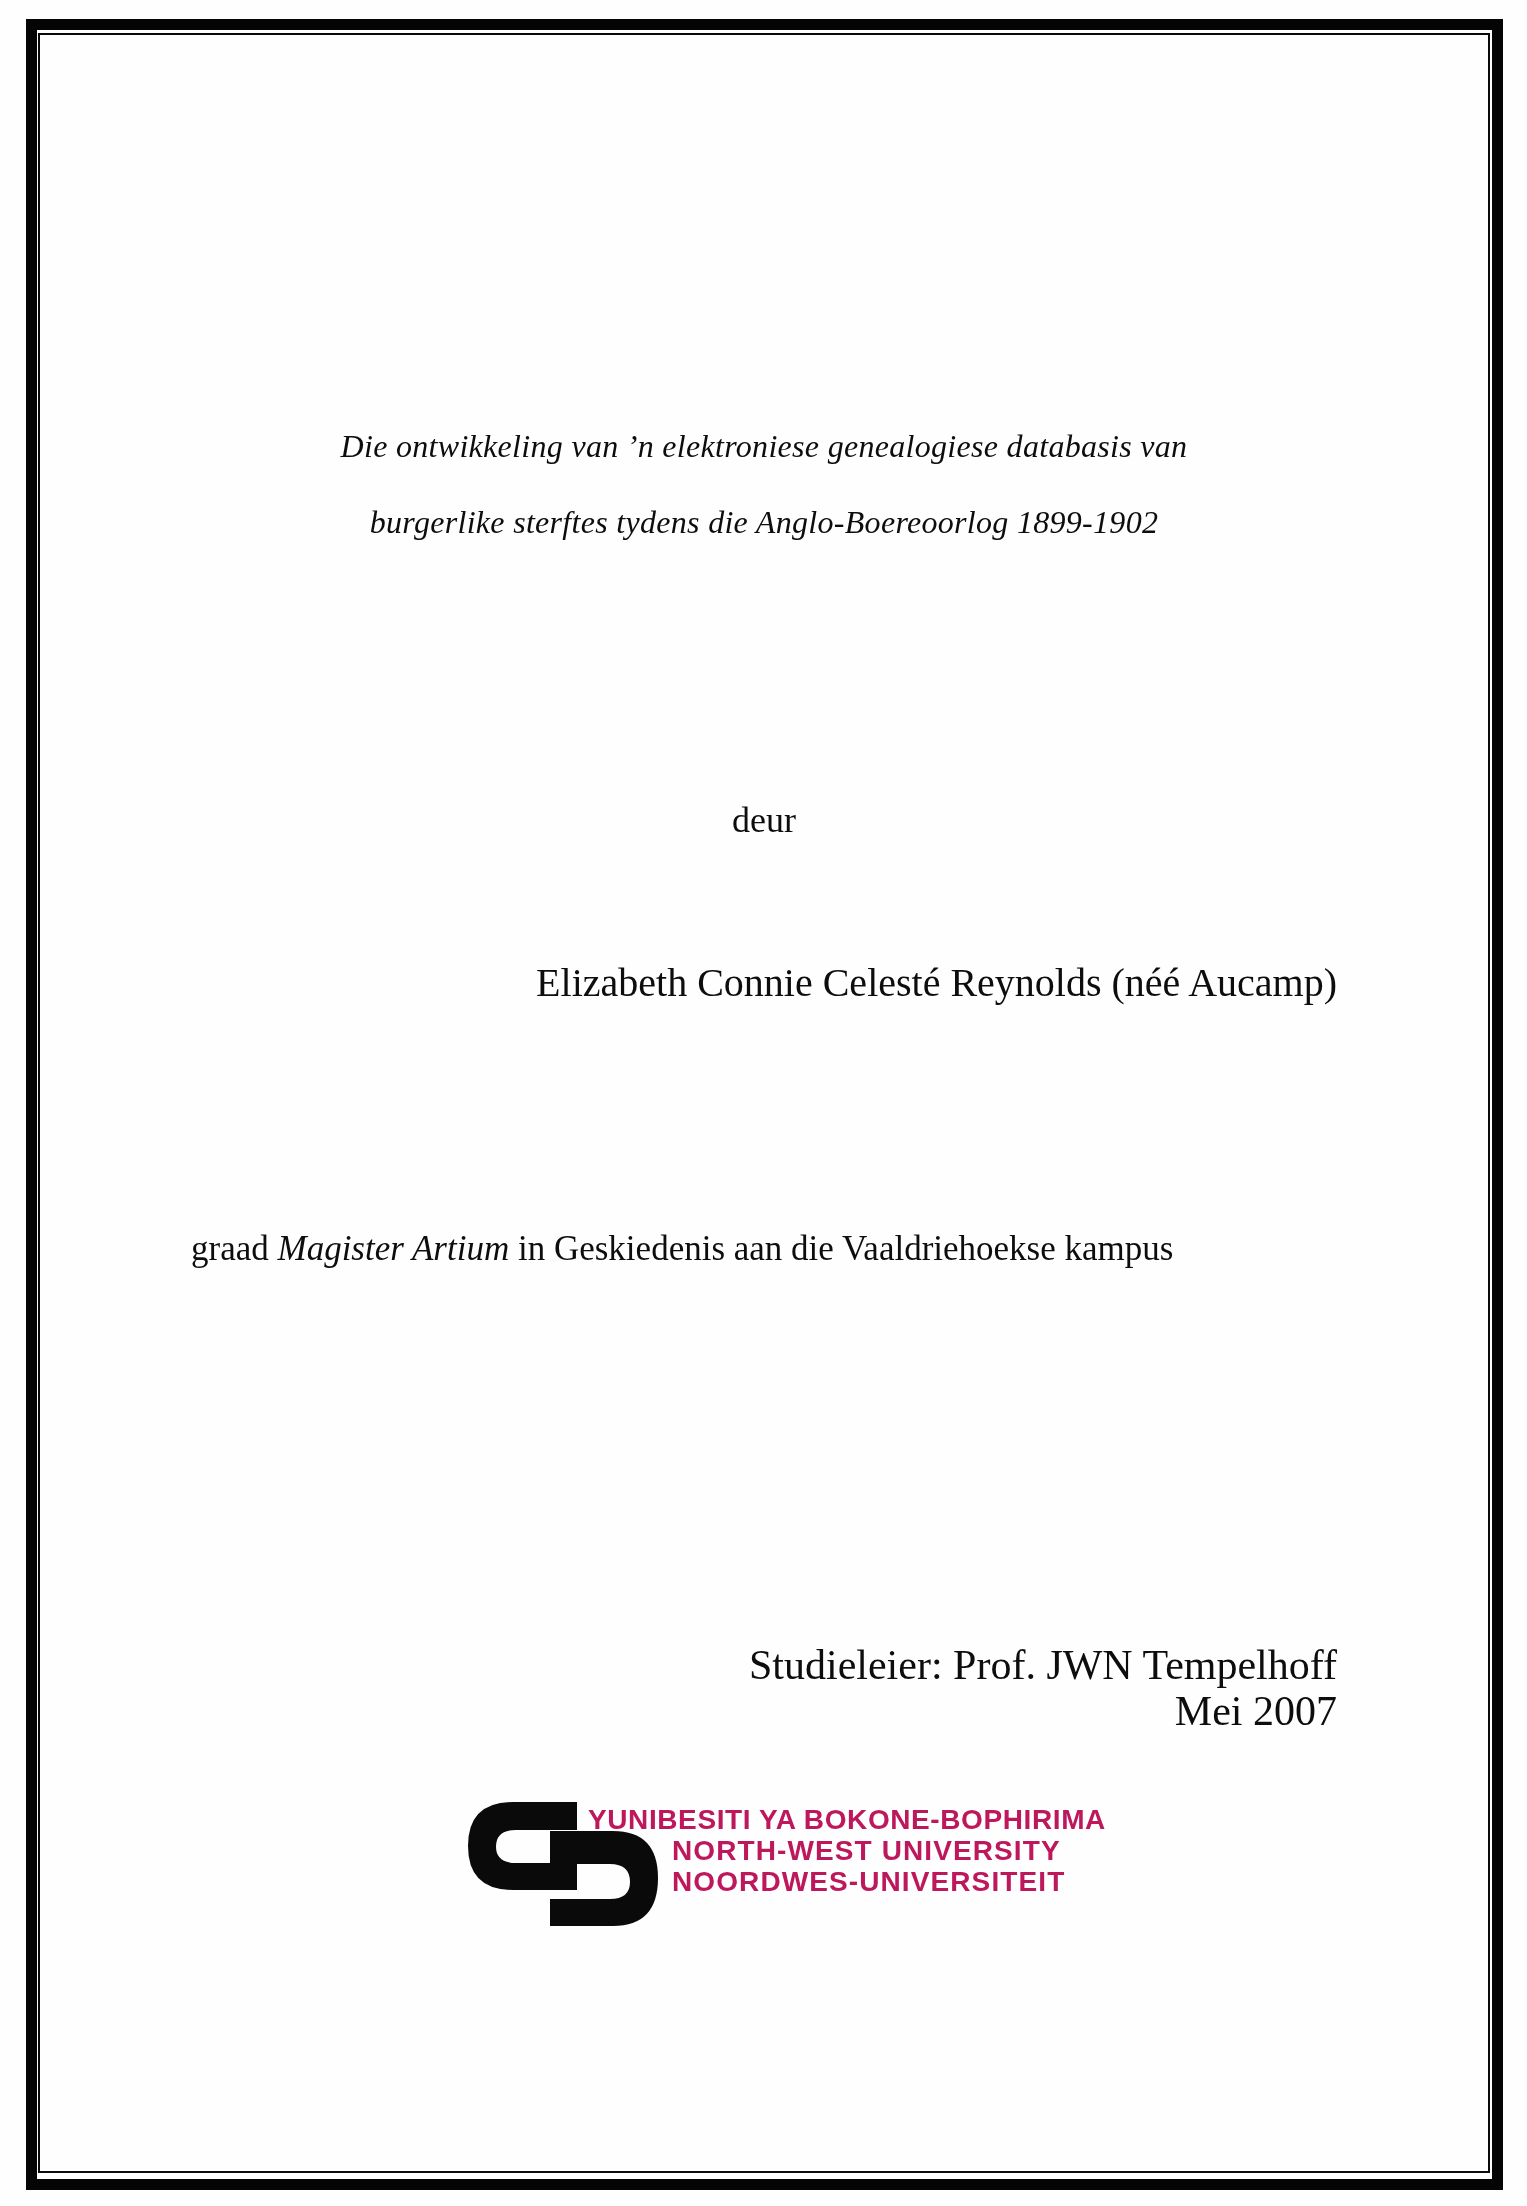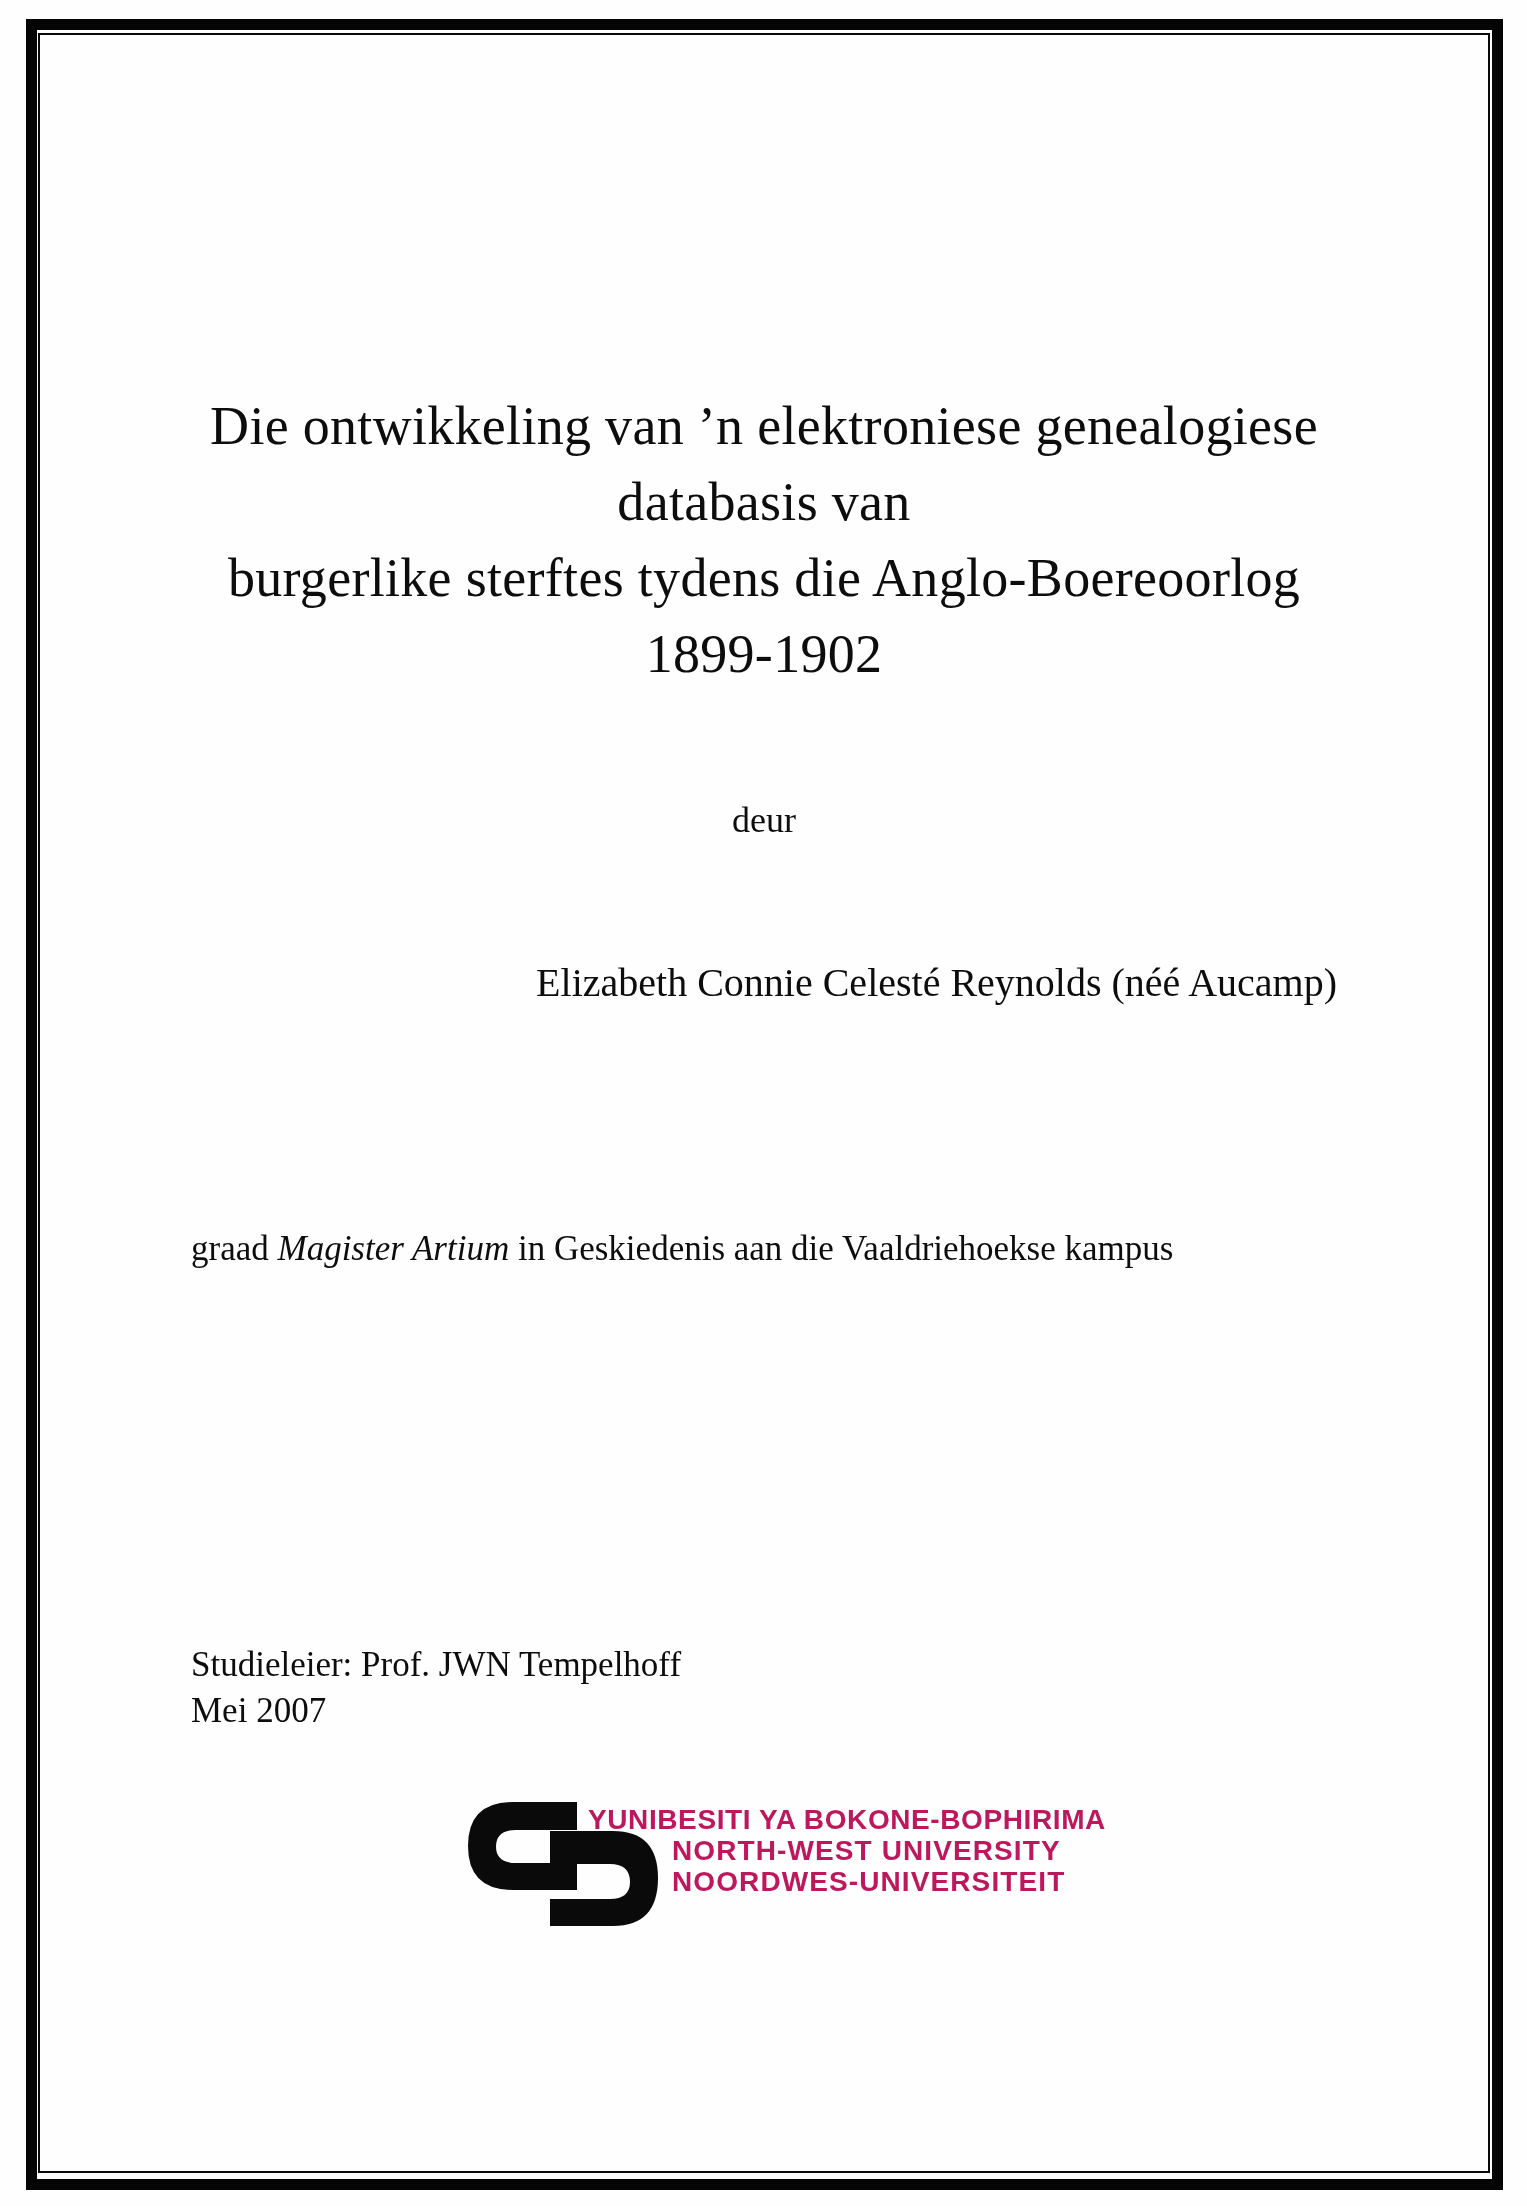--- a/index.html
+++ b/index.html
@@ -33,25 +33,26 @@
     height: 2140px;
     border: 2px solid #0a0a0a;
     box-sizing: border-box;
   }
   .content-col {
     position: absolute;
     left: 191px;
     width: 1146px;
   }
   .title-block {
-    top: 388px;
+    top: 408px;
     text-align: center;
-    font-size: 54px;
+    font-size: 32px;
     line-height: 76px;
     letter-spacing: 0.3px;
+    font-style: italic;
   }
   .byline-word {
     top: 800px;
     text-align: center;
     font-size: 36px;
     line-height: 40px;
   }
   .author-line {
     top: 960px;
     text-align: right;
@@ -67,23 +68,23 @@
   }
   .justified-line {
     text-align: justify;
     text-align-last: justify;
   }
   .italic {
     font-style: italic;
   }
   .supervisor-block {
     top: 1642px;
-    font-size: 35px;
+    font-size: 42px;
     line-height: 46px;
-    text-align: left;
+    text-align: right;
   }
   .logo-mark {
     position: absolute;
     left: 468px;
     top: 1802px;
     width: 190px;
     height: 124px;
   }
   .logo-text {
     position: absolute;

